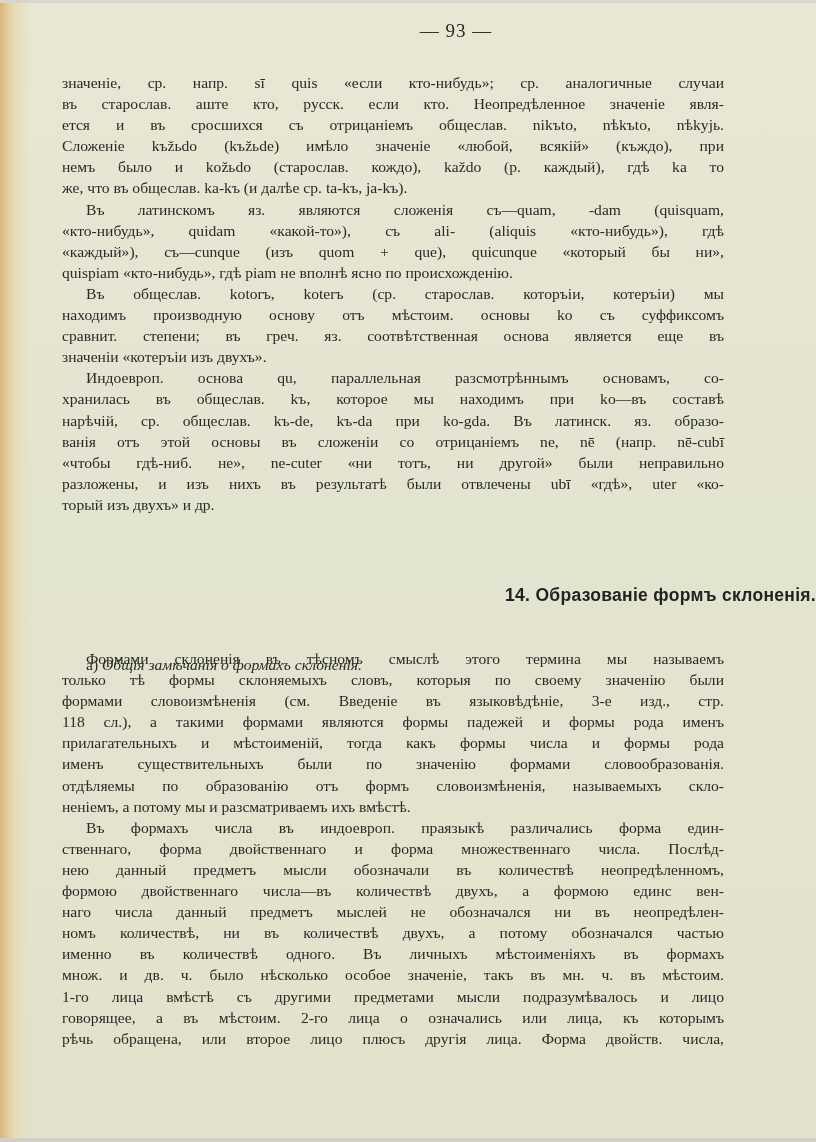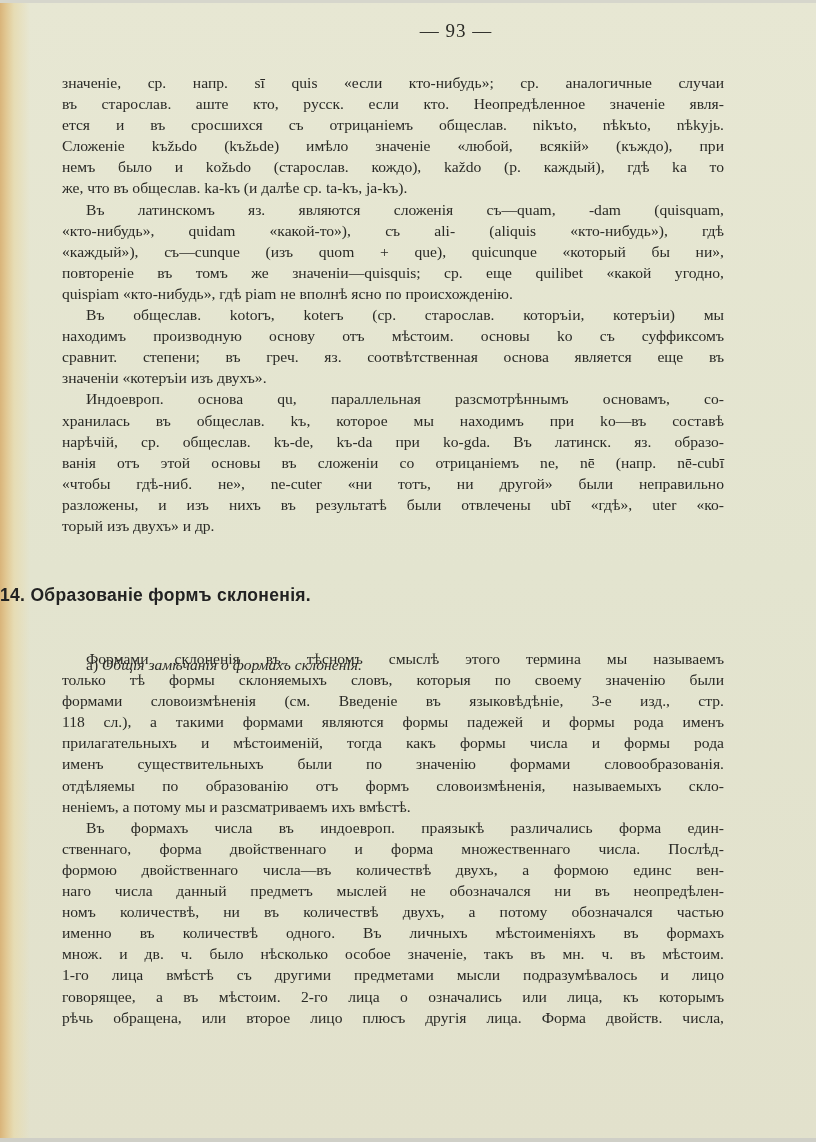--- a/index.html
+++ b/index.html
@@ -25,21 +25,21 @@
   .block {
     position:absolute; left:62px; width:662px;
     font-size:15.6px; line-height:21.1px;
     text-align:justify;
   }
   .line { display:block; white-space:nowrap; text-align:justify; text-align-last:justify; height:21.1px; overflow:visible; }
   .line.last { text-align-last:left; }
   .line.indent { padding-left:24px; }
   .heading {
     position:absolute; left:0; width:816px; top:585px;
-    text-align:left; font-family:"Liberation Sans", "DejaVu Sans", sans-serif;
+    text-align:right; font-family:"Liberation Sans", "DejaVu Sans", sans-serif;
     font-size:17.5px; font-weight:bold; letter-spacing:0.3px; color:#222;
   }
   .subheading { font-style:italic; }
 </style>
 </head>
 <body>
 
 <div class="page">
   <div class="topstrip"></div>
 
@@ -49,21 +49,20 @@
     <span class="line">значеніе, ср. напр. sī quis «если кто-нибудь»; ср. аналогичные случаи</span>
     <span class="line">въ старослав. аште кто, русск. если кто. Неопредѣленное значеніе явля-</span>
     <span class="line">ется и въ сросшихся съ отрицаніемъ общеслав. nikъto, nѣkъto, nѣkyjь.</span>
     <span class="line">Сложеніе kъžьdo (kъžьde) имѣло значеніе «любой, всякій» (къждо), при</span>
     <span class="line">немъ было и kožьdo (старослав. кождо), každo (р. каждый), гдѣ ka то</span>
     <span class="line last">же, что въ общеслав. ka-kъ (и далѣе ср. ta-kъ, ja-kъ).</span>
 
     <span class="line indent">Въ латинскомъ яз. являются сложенія съ—quam, -dam (quisquam,</span>
     <span class="line">«кто-нибудь», quidam «какой-то»), съ ali- (aliquis «кто-нибудь»), гдѣ</span>
     <span class="line">«каждый»), съ—cunque (изъ quom + que), quicunque «который бы ни»,</span>
-    <span class="line">повтореніе въ томъ же значеніи—quisquis; ср. еще quilibet «какой угодно,</span>
     <span class="line last">quispiam «кто-нибудь», гдѣ piam не вполнѣ ясно по происхожденію.</span>
 
     <span class="line indent">Въ общеслав. kotorъ, koterъ (ср. старослав. которъіи, котеръіи) мы</span>
     <span class="line">находимъ производную основу отъ мѣстоим. основы ko съ суффиксомъ</span>
     <span class="line">сравнит. степени; въ греч. яз. соотвѣтственная основа является еще въ</span>
     <span class="line last">значеніи «котеръіи изъ двухъ».</span>
 
     <span class="line indent">Индоевроп. основа qu, параллельная разсмотрѣннымъ основамъ, со-</span>
     <span class="line">хранилась въ общеслав. kъ, которое мы находимъ при ko—въ составѣ</span>
     <span class="line">нарѣчій, ср. общеслав. kъ-de, kъ-da при ko-gda. Въ латинск. яз. образо-</span>
@@ -87,20 +86,21 @@
     <span class="line">только тѣ формы склоняемыхъ словъ, которыя по своему значенію были</span>
     <span class="line">формами словоизмѣненія (см. Введеніе въ языковѣдѣніе, 3-е изд., стр.</span>
     <span class="line">118 сл.), а такими формами являются формы падежей и формы рода именъ</span>
     <span class="line">прилагательныхъ и мѣстоименій, тогда какъ формы числа и формы рода</span>
     <span class="line">именъ существительныхъ были по значенію формами словообразованія.</span>
     <span class="line">отдѣляемы по образованію отъ формъ словоизмѣненія, называемыхъ скло-</span>
     <span class="line last">неніемъ, а потому мы и разсматриваемъ ихъ вмѣстѣ.</span>
 
     <span class="line indent">Въ формахъ числа въ индоевроп. праязыкѣ различались форма един-</span>
     <span class="line">ственнаго, форма двойственнаго и форма множественнаго числа. Послѣд-</span>
+    <span class="line">нею данный предметъ мысли обозначали въ количествѣ неопредѣленномъ,</span>
     <span class="line">формою двойственнаго числа—въ количествѣ двухъ, а формою единс вен-</span>
     <span class="line">наго числа данный предметъ мыслей не обозначался ни въ неопредѣлен-</span>
     <span class="line">номъ количествѣ, ни въ количествѣ двухъ, а потому обозначался частью</span>
     <span class="line">именно въ количествѣ одного. Въ личныхъ мѣстоименіяхъ въ формахъ</span>
     <span class="line">множ. и дв. ч. было нѣсколько особое значеніе, такъ въ мн. ч. въ мѣстоим.</span>
     <span class="line">1-го лица вмѣстѣ съ другими предметами мысли подразумѣвалось и лицо</span>
     <span class="line">говорящее, а въ мѣстоим. 2-го лица о означались или лица, къ которымъ</span>
     <span class="line">рѣчь обращена, или второе лицо плюсъ другія лица. Форма двойств. числа,</span>
   </div>
 

